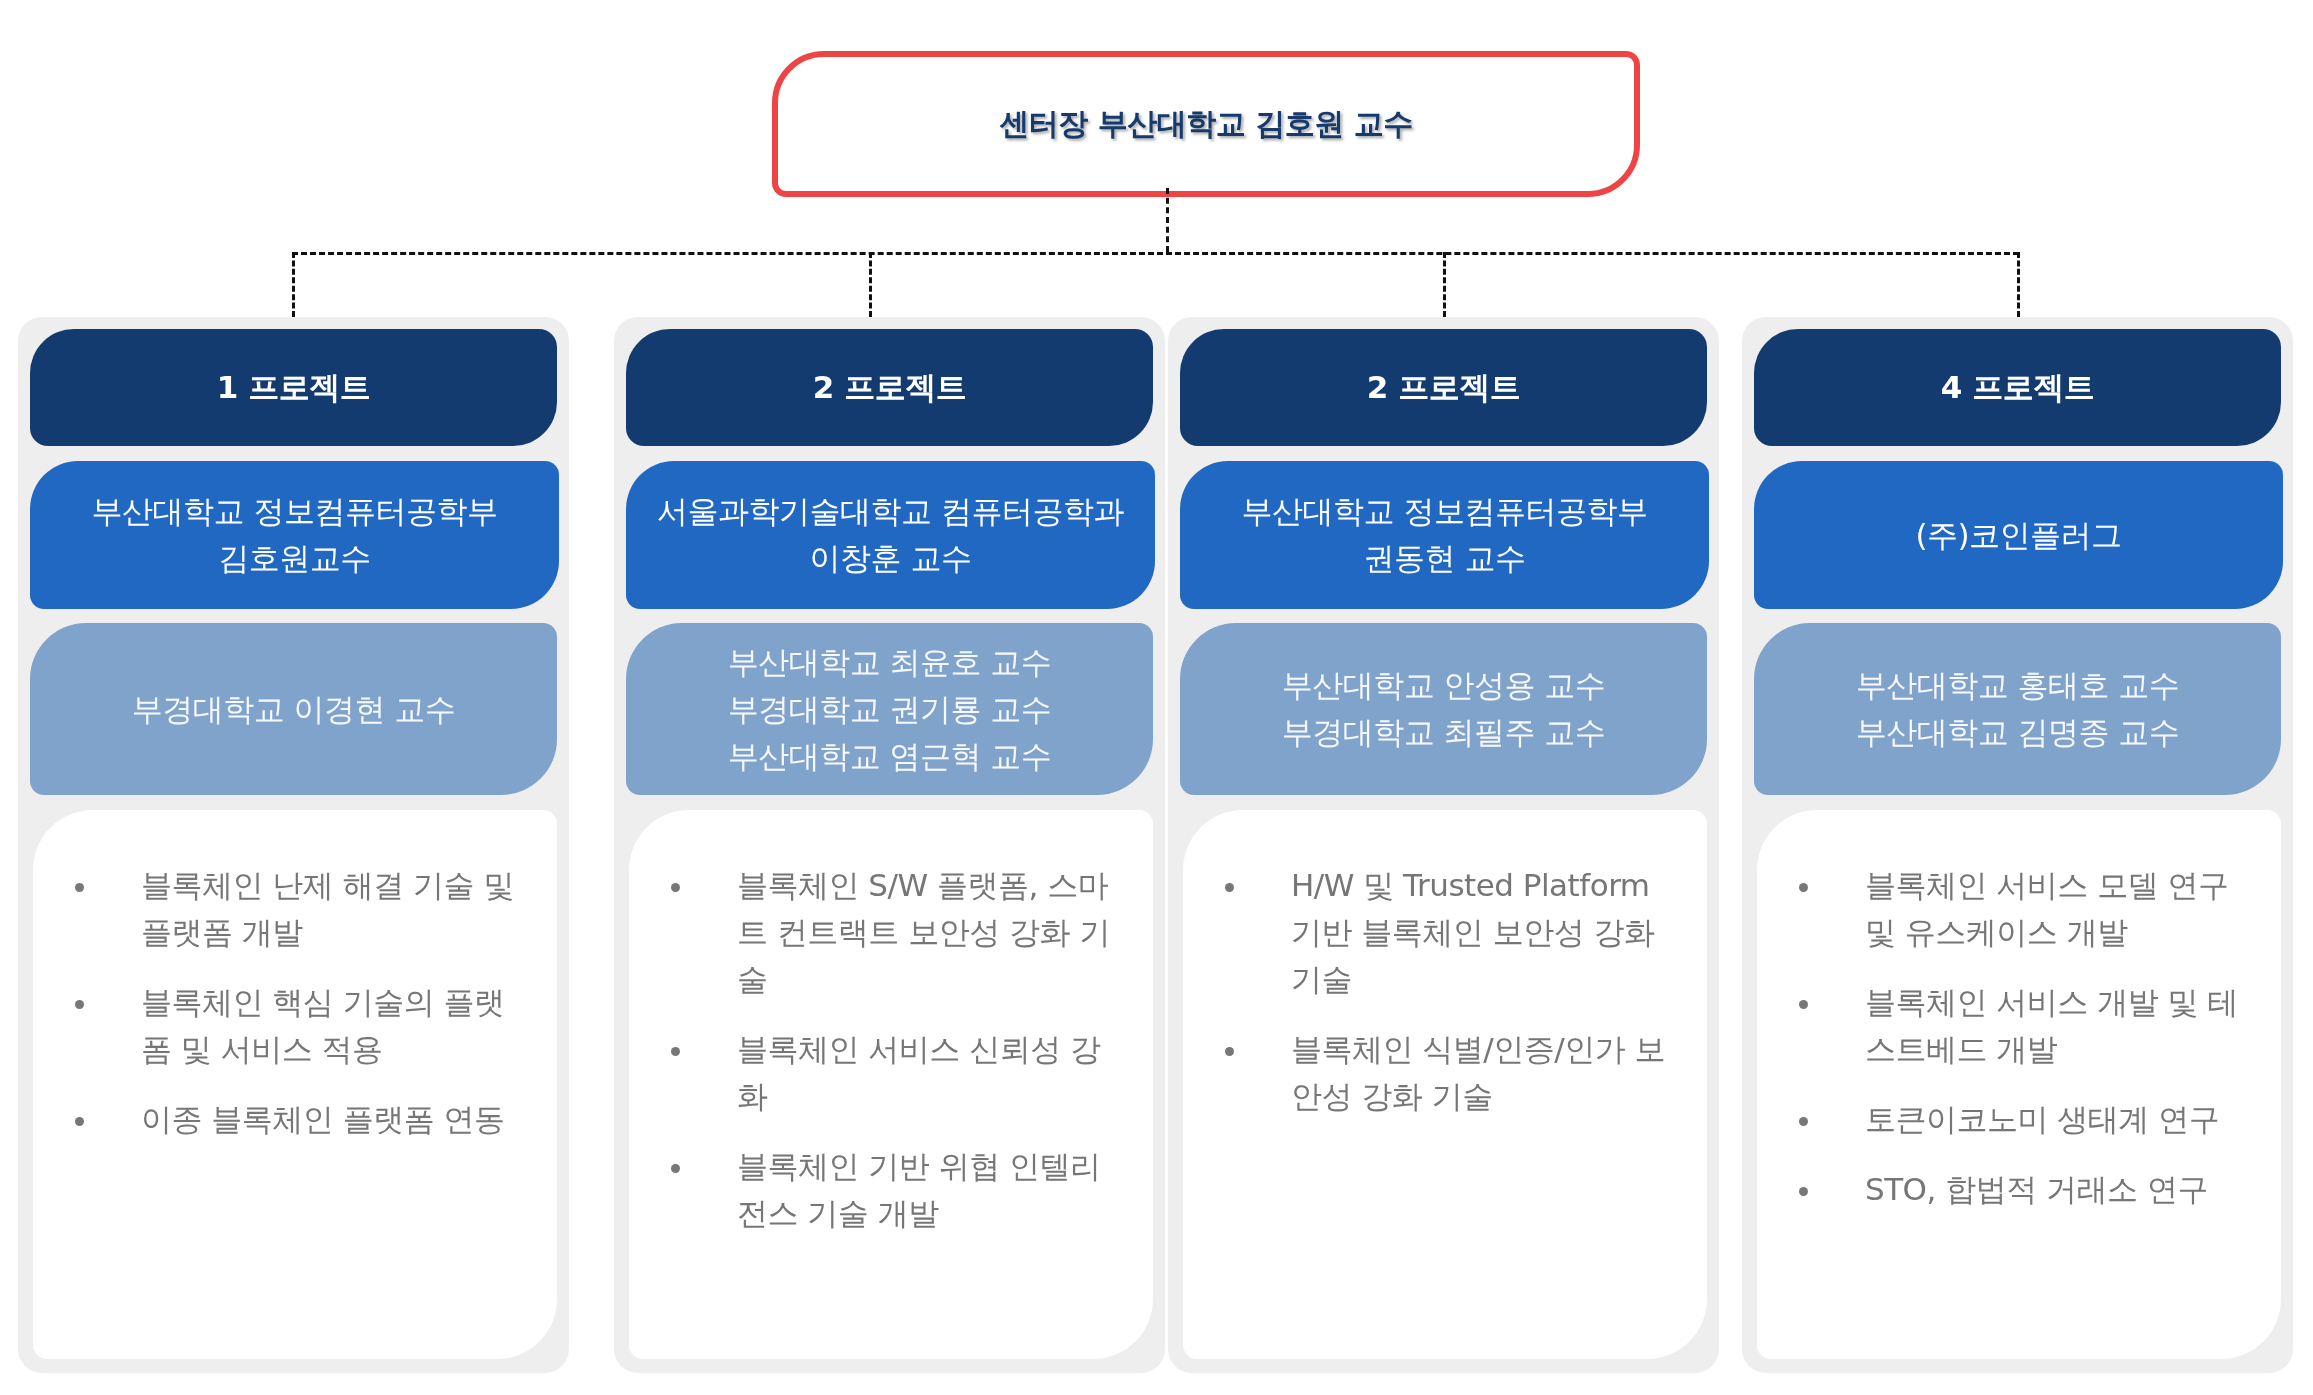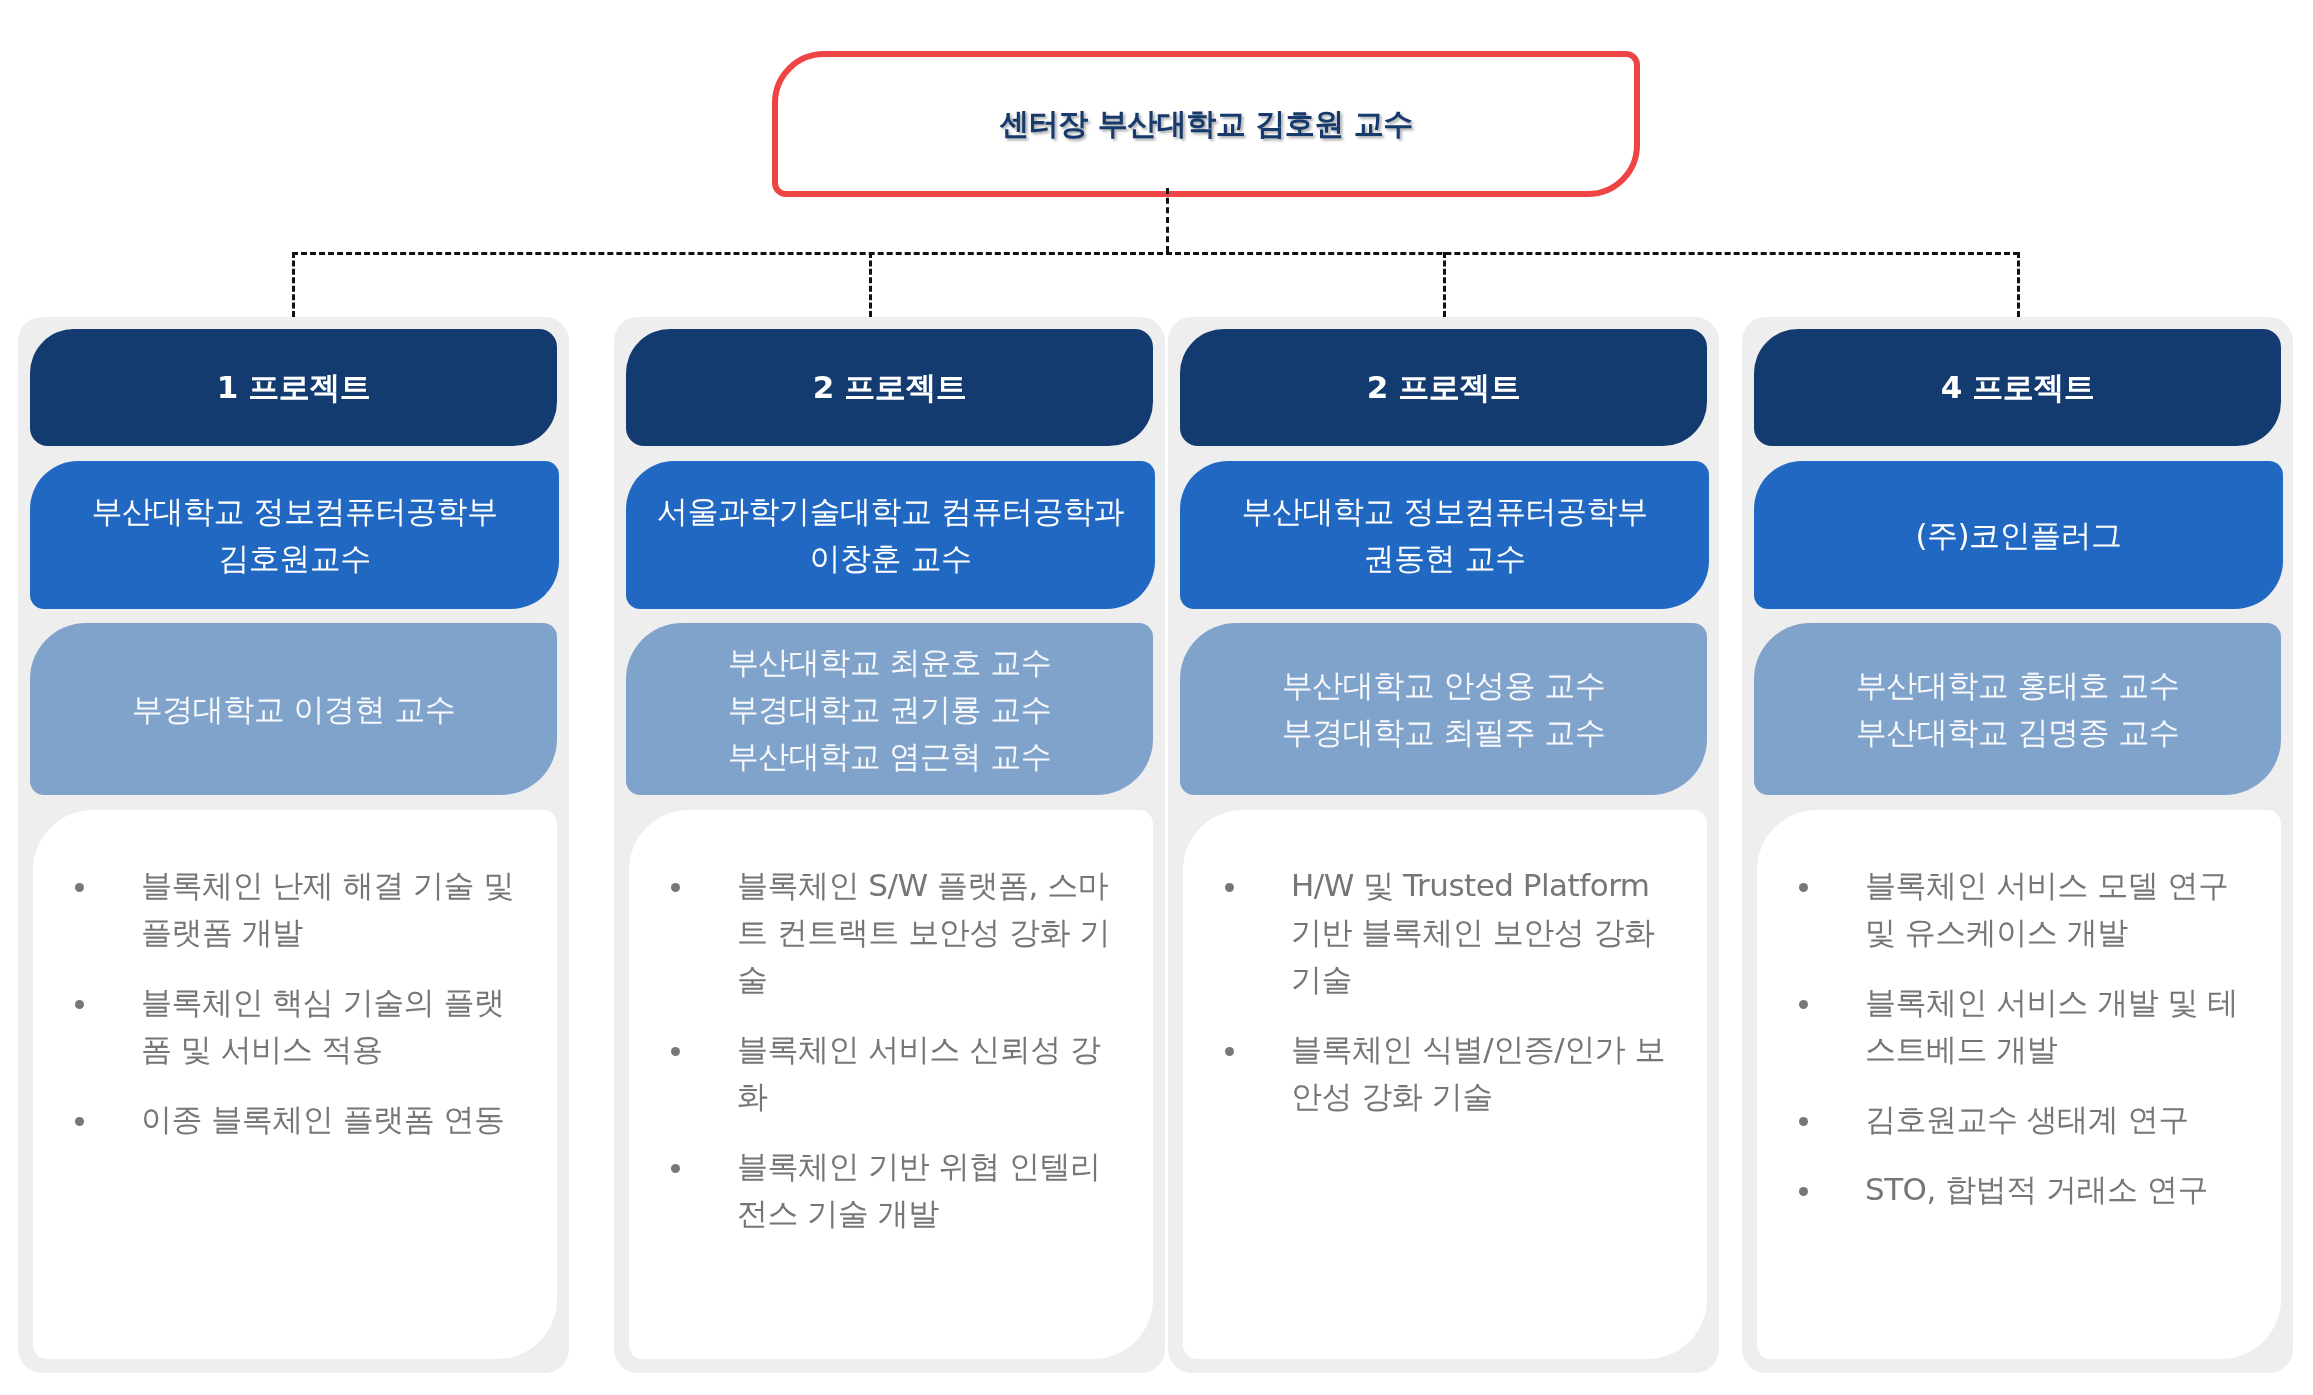--- a/index.html
+++ b/index.html
@@ -113,17 +113,17 @@
     <span>(주)코인플러그</span>
   </div>
   <div class="blk blk-light">
     <span>부산대학교 홍태호 교수</span>
     <span>부산대학교 김명종 교수</span>
   </div>
   <div class="blk-white">
     <ul class="items">
       <li><i class="dot"></i><span>블록체인 서비스 모델 연구 및 유스케이스 개발</span></li>
       <li><i class="dot"></i><span>블록체인 서비스 개발 및 테스트베드 개발</span></li>
-      <li><i class="dot"></i><span>김호원교수 생태계 연구</span></li>
+      <li><i class="dot"></i><span>토큰이코노미 생태계 연구</span></li>
       <li><i class="dot"></i><span>STO, 합법적 거래소 연구</span></li>
     </ul>
   </div>
 </div>
 
 </body></html>

